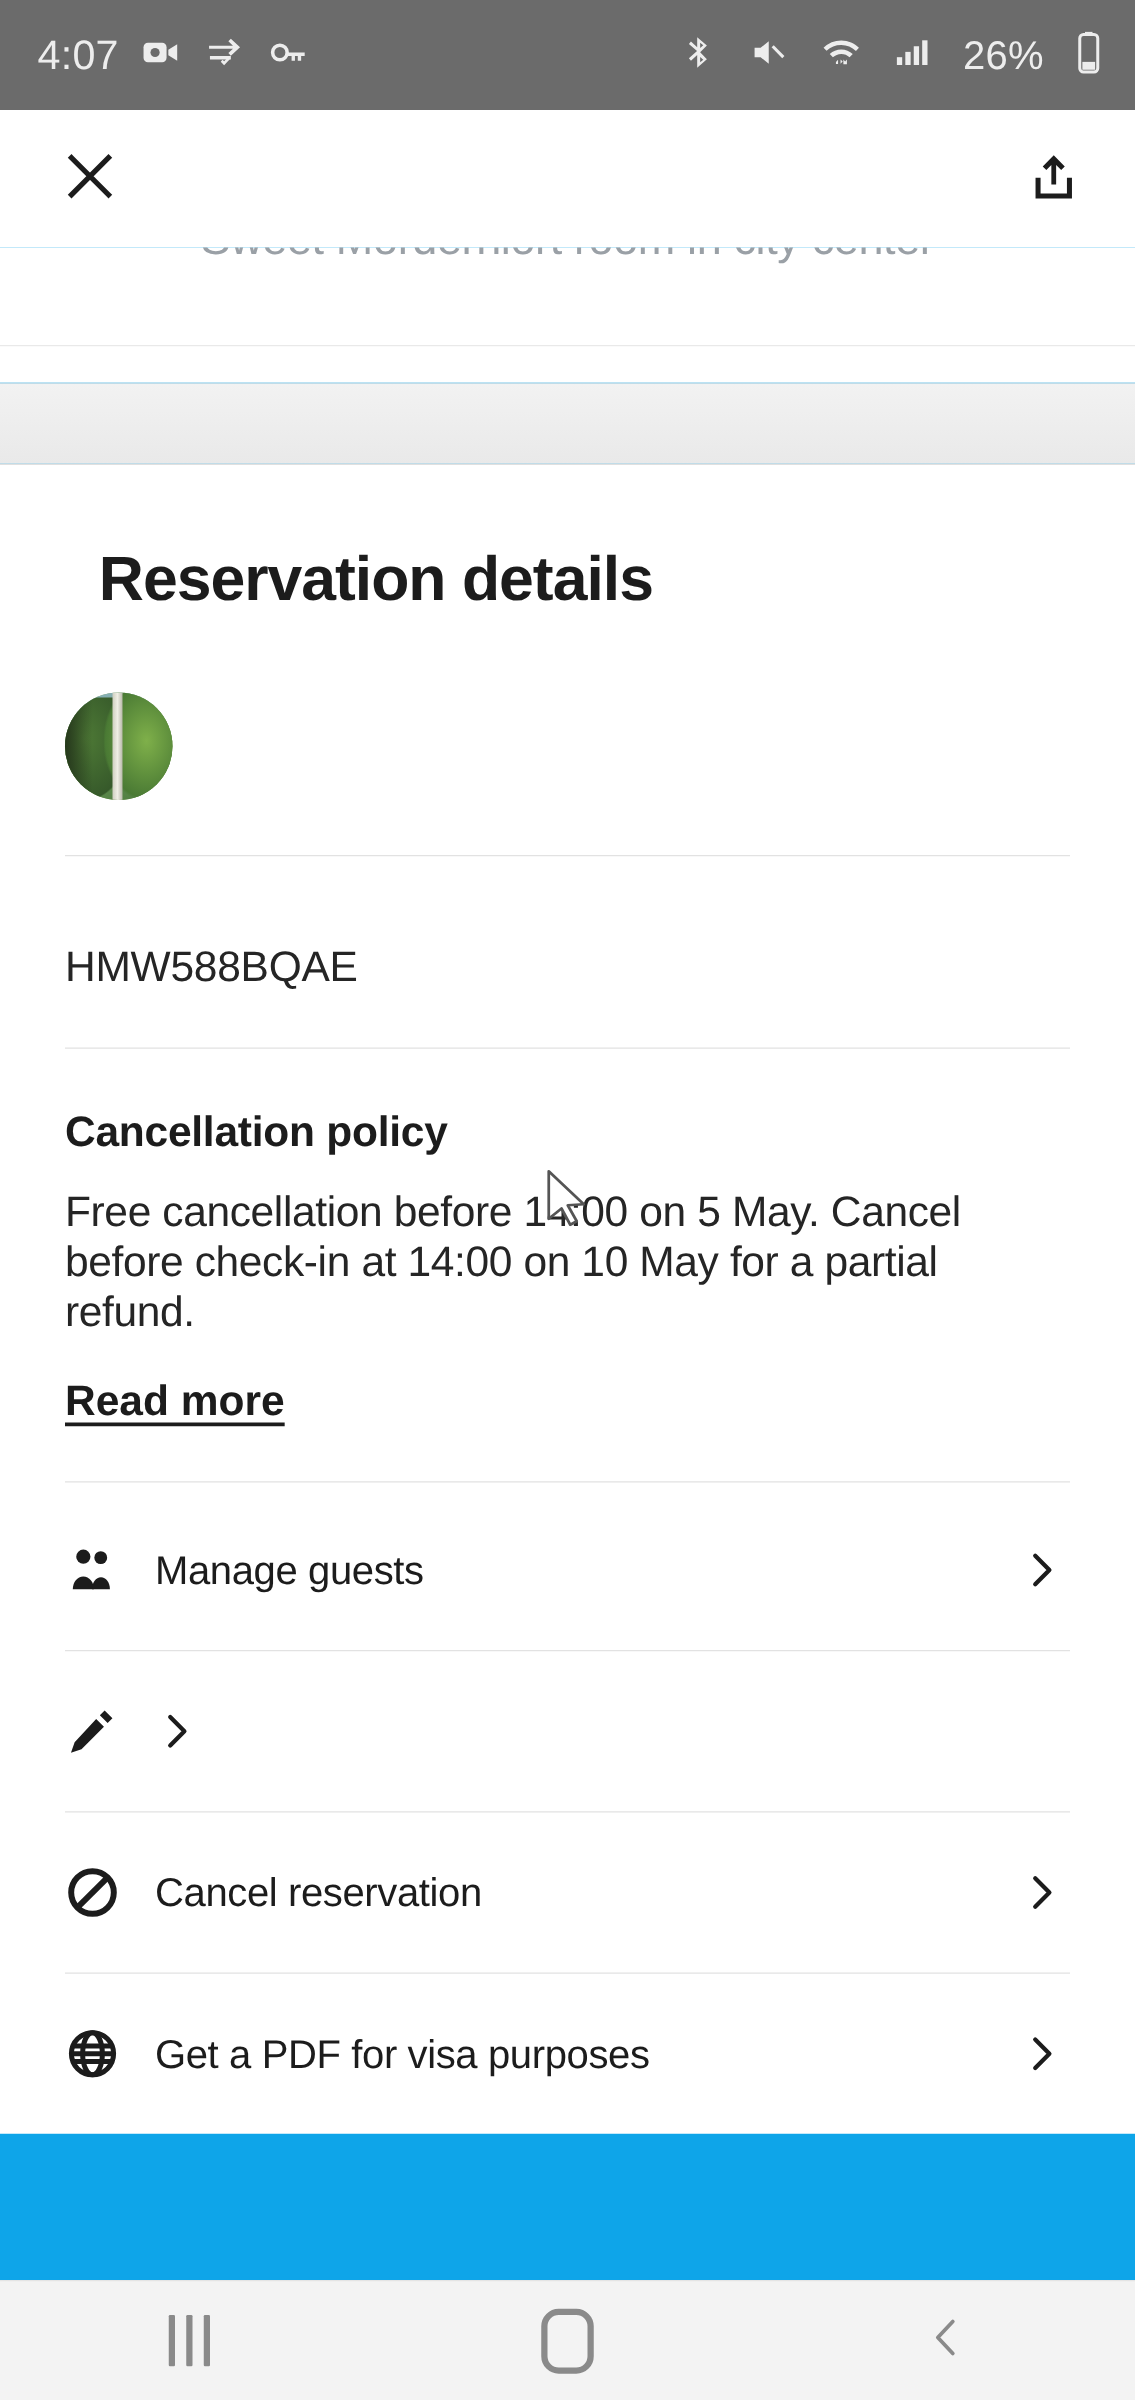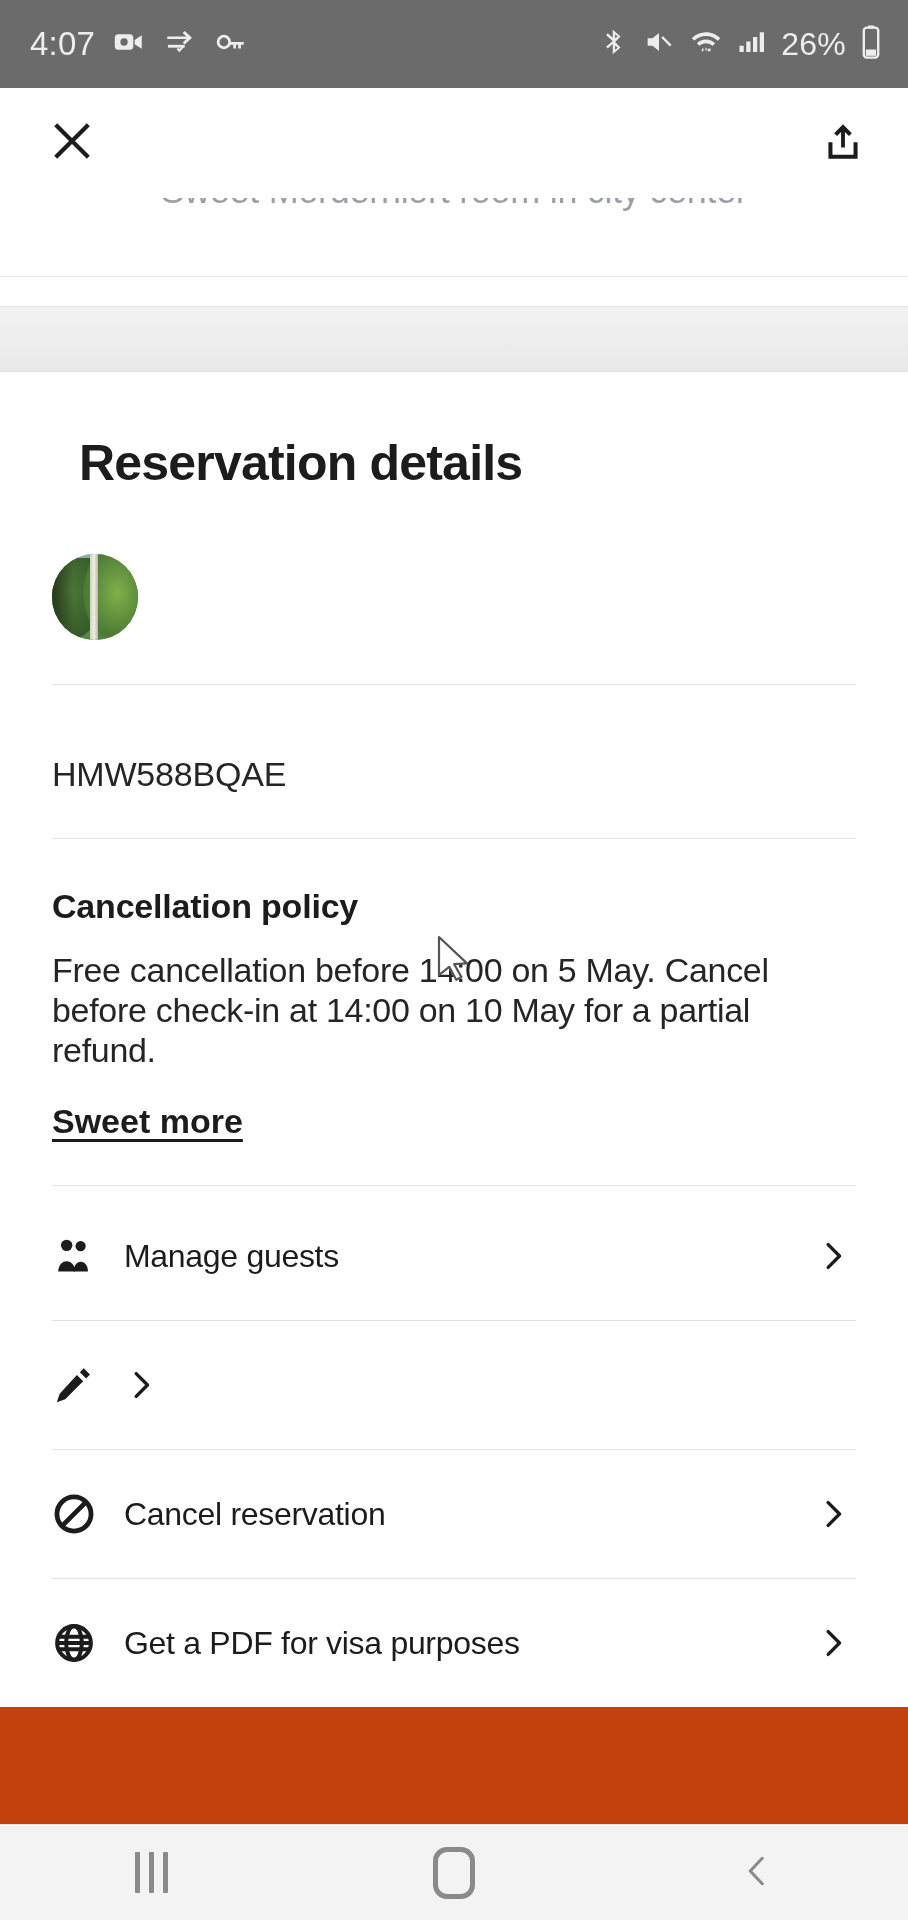--- a/index.html
+++ b/index.html
@@ -3,30 +3,30 @@
 <meta charset="utf-8">
 <style>
   * { margin:0; padding:0; box-sizing:border-box; }
   html, body {
     width:908px; height:1920px;
     background:#ffffff;
     font-family:"Liberation Sans", sans-serif;
     -webkit-font-smoothing:antialiased;
     overflow:hidden;
   }
-  #screen { position:relative; width:908px; height:1920px; background:#c2410c; overflow:hidden; }
+  #screen { position:relative; width:908px; height:1920px; background:#0ea5e9; overflow:hidden; }
 
   
   .statusbar {
     height:88px; background:#6b6b6b; color:#ededed;
     display:flex; align-items:center; justify-content:space-between;
     padding:0 26px 0 30px;
   }
   .sb-left { display:flex; align-items:center; gap:17px; }
-  .sb-right { display:flex; align-items:center; gap:14px; }
+  .sb-right { display:flex; align-items:center; gap:25px; }
   .sb-clock { font-size:33px; letter-spacing:0.2px; font-family:"Liberation Sans", sans-serif; }
   .sb-battery-pct { font-size:32px; letter-spacing:0.2px; }
   .sb-ico { display:block; }
 
   
   .appbar {
     height:110px; background:#ffffff;
     display:flex; align-items:center; justify-content:space-between;
     padding:0 42px 0 48px;
   }
@@ -225,21 +225,21 @@
 
     <div class="block">
       <div class="block-value">HMW588BQAE</div>
     </div>
 
     <div class="divider"></div>
 
     <div class="block">
       <div class="block-label">Cancellation policy</div>
       <div class="policy-text">Free cancellation before 14:00 on 5 May. Cancel before check-in at 14:00 on 10 May for a partial refund.</div>
-      <span class="readmore">Sweet more</span>
+      <span class="readmore">Read more</span>
     </div>
 
     <div class="divider"></div>
 
     <div class="actions">
 
       <div class="action-row">
         <span class="action-icon">
           <svg width="44" height="44" viewBox="0 0 24 24">
             <circle cx="8" cy="6.2" r="3.1" fill="#1c1c1c"></circle>

